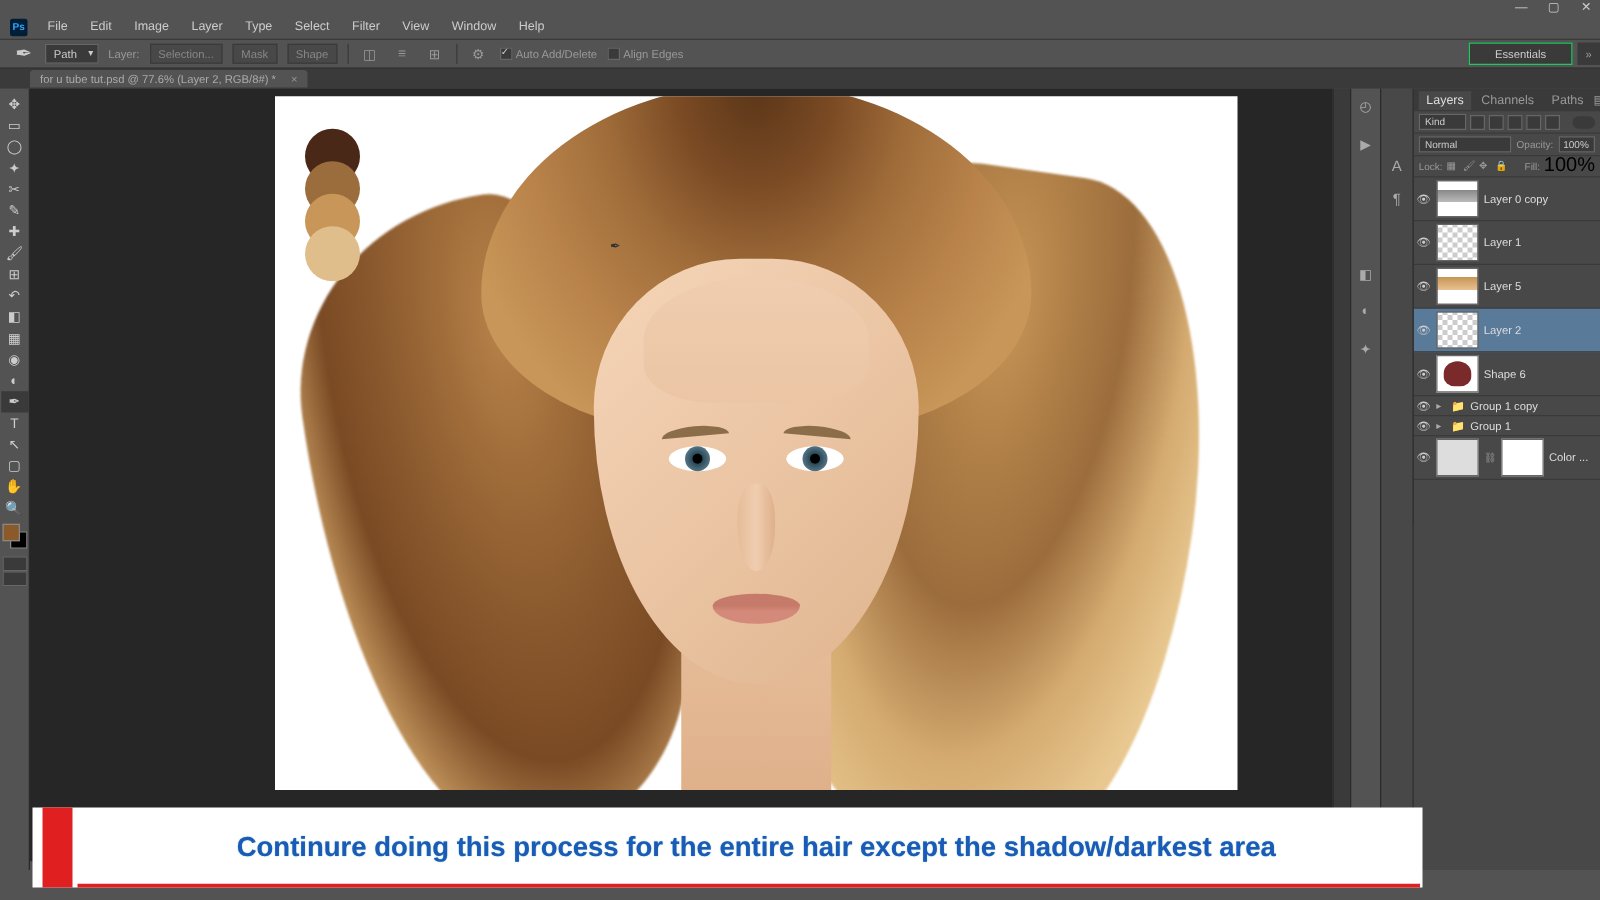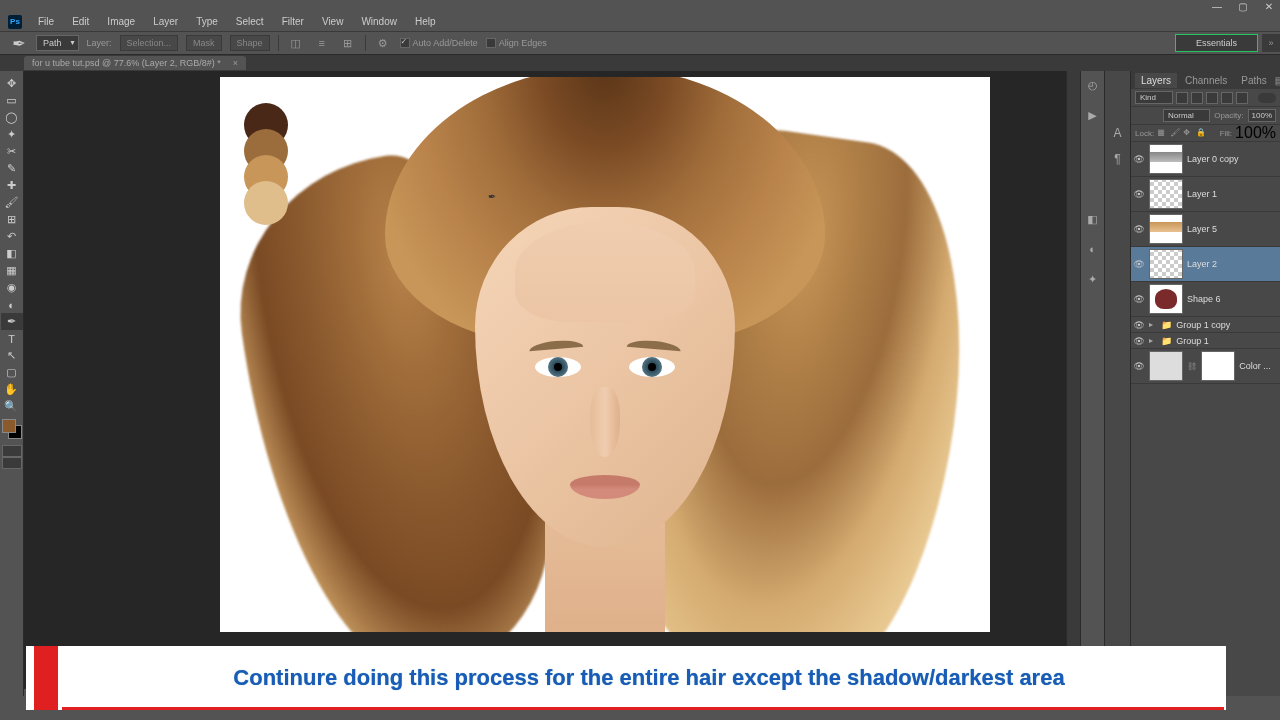--- a/index.html
+++ b/index.html
@@ -93,21 +93,21 @@
 .panel-tabs .ptab { color: #999; font-size: 10px; padding: 2px 6px; }
 .panel-tabs .ptab.active { background: #484848; color: #ddd; }
 .panel-tabs .menu { margin-left: auto; color: #999; font-size: 10px; padding-right: 4px; }
 
 .filter-row { height: 18px; display: flex; align-items: center; gap: 3px; padding: 0 4px; border-bottom: 1px solid #3a3a3a; }
 .filter-row .fdrop { background: #3a3a3a; color: #ccc; font-size: 8px; padding: 1px 4px; border: 1px solid #666; width: 38px; }
 .filter-row .ficon { width: 12px; height: 12px; background: #3a3a3a; border: 1px solid #666; }
 .filter-row .fswitch { margin-left: auto; width: 18px; height: 10px; background: #3a3a3a; border-radius: 5px; }
 
 .blend-row { height: 18px; display: flex; align-items: center; gap: 4px; padding: 0 4px; border-bottom: 1px solid #3a3a3a; }
-.blend-row .bdrop { background: #3a3a3a; color: #ccc; font-size: 8px; padding: 1px 4px; border: 1px solid #666; width: 76px; margin-left: 28px; }
+.blend-row .bdrop { background: #3a3a3a; color: #ccc; font-size: 8px; padding: 1px 4px; border: 1px solid #666; width: 76px; }
 .blend-row .blabel { color: #999; font-size: 8px; margin-left: auto; }
 .blend-row .bval { background: #3a3a3a; color: #ccc; font-size: 8px; padding: 1px 3px; border: 1px solid #666; width: 30px; }
 
 .lock-row { height: 17px; display: flex; align-items: center; gap: 3px; padding: 0 4px; border-bottom: 1px solid #3a3a3a; }
 .lock-row .llabel { color: #999; font-size: 8px; }
 .lock-row .licon { width: 10px; height: 10px; color: #999; font-size: 8px; }
 .lock-row .flabel { color: #999; font-size: 8px; margin-left: auto; }
 
 .layers-list { flex: 1; overflow-y: auto; }
 .layer-row { display: flex; align-items: center; min-height: 34px; border-bottom: 1px solid #3a3a3a; padding: 2px; gap: 4px; }
@@ -131,21 +131,21 @@
 
 
 .scrollbar-v { width: 14px; background: #3a3a3a; border-left: 1px solid #2a2a2a; }
 
 
 .statusbar { height: 14px; background: #535353; border-top: 1px solid #2a2a2a; display: flex; align-items: center; padding: 0 8px; gap: 20px; position: absolute; bottom: 18px; left: 24px; width: 1056px; }
 .statusbar .stat { color: #aaa; font-size: 8px; }
 .statusbar .stat-arrow { color: #999; font-size: 8px; }
 
 
-.caption-overlay { position: absolute; left: 26px; bottom: 10px; width: 1200px; height: 64px; background: #fff; display: flex; align-items: center; z-index: 100; }
+.caption-overlay { position: absolute; left: 26px; bottom: 10px; width: 1112px; height: 64px; background: #fff; display: flex; align-items: center; z-index: 100; }
 .caption-red { width: 24px; height: 100%; background: #e02020; margin-left: 8px; }
 .caption-white-gap { width: 14px; }
 .caption-text { flex: 1; text-align: center; color: #1a5ab8; font-size: 22px; font-weight: bold; font-style: normal; }
 .caption-text span { text-shadow: 0 0 1px #6aa; }
 .caption-overlay::after { content: ""; position: absolute; bottom: 0; left: 36px; right: 2px; height: 3px; background: #e02020; }
 </style>
 </head>
 <body>
 
 <div class="titlebar">

